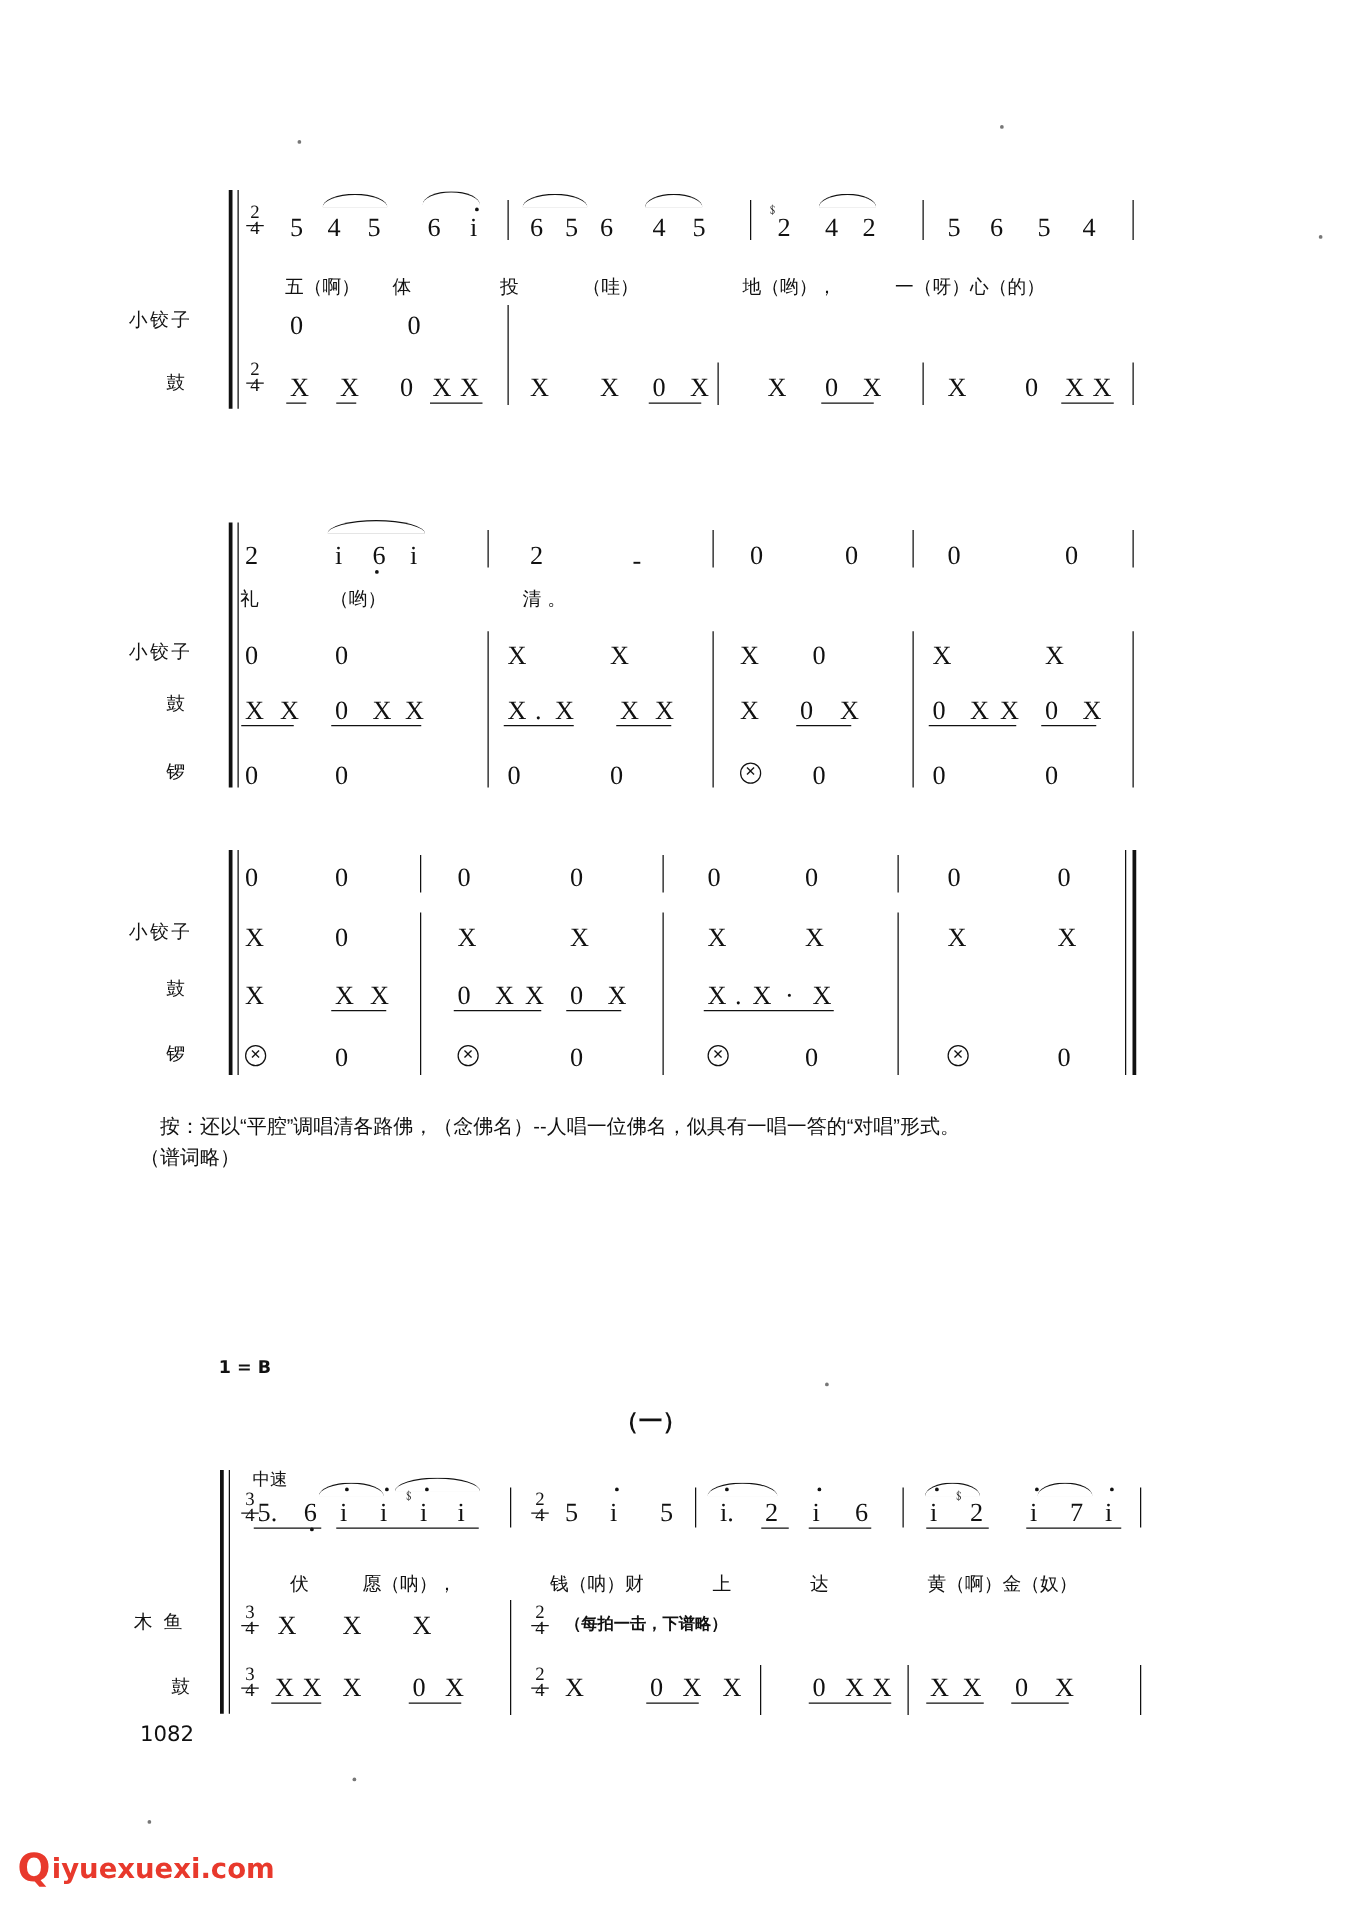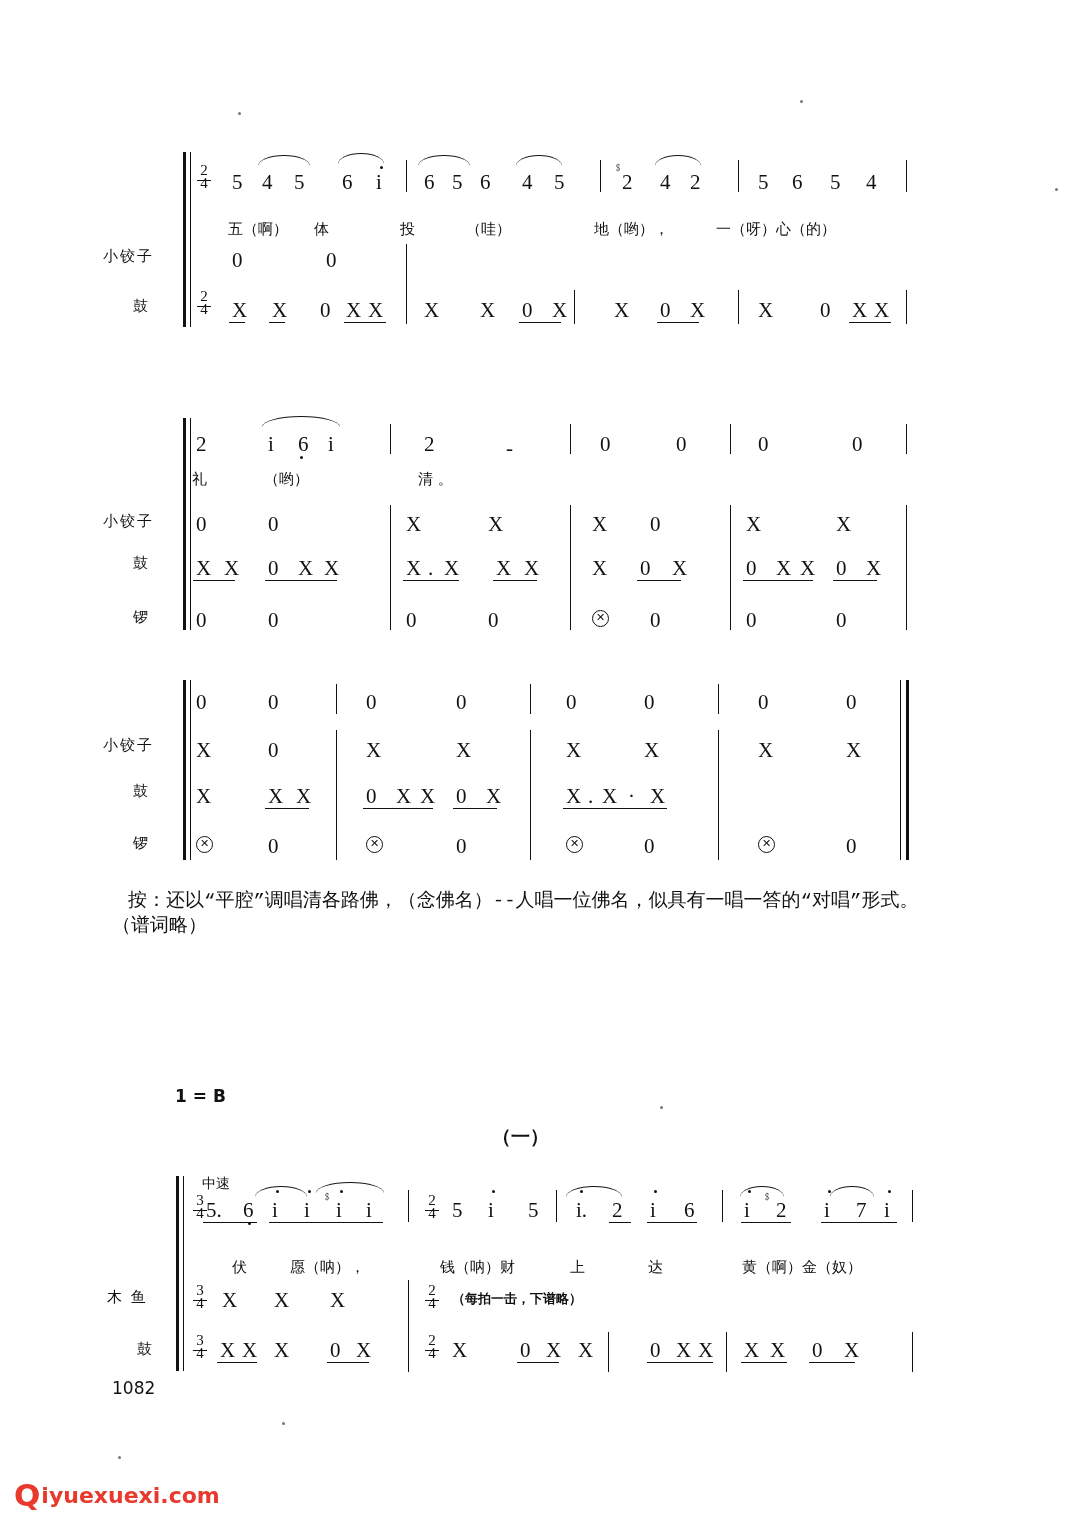--- a/index.html
+++ b/index.html
@@ -47,36 +47,36 @@
   }
 
   .title {
     position:absolute;
     font-family:"DejaVu Sans", sans-serif;
     font-size:27px; font-weight:700; letter-spacing:4px;
   }
   .key {
     position:absolute;
     font-family:"DejaVu Sans", sans-serif;
-    font-size:17px; font-weight:700;
+    font-size:14px; font-weight:700;
   }
   .sect {
     position:absolute;
     font-family:"DejaVu Sans", sans-serif;
     font-size:19px; font-weight:700;
   }
   .pagenum {
     position:absolute;
     font-family:"DejaVu Sans", sans-serif;
     font-size:17px;
   }
   .notecmt {
     position:absolute;
-    font-family:Liberation Mono, monospace;
-    font-size:19px; line-height:23px;
+    font-family:Liberation Sans, sans-serif;
+    font-size:16px; line-height:23px;
   }
   .meter {
     position:absolute;
     font-family:"Liberation Serif", serif;
     font-size:15px; text-align:center; line-height:13px;
   }
   .meter .num { display:block; }
   .meter .den { display:block; border-top:0px; }
 
   

